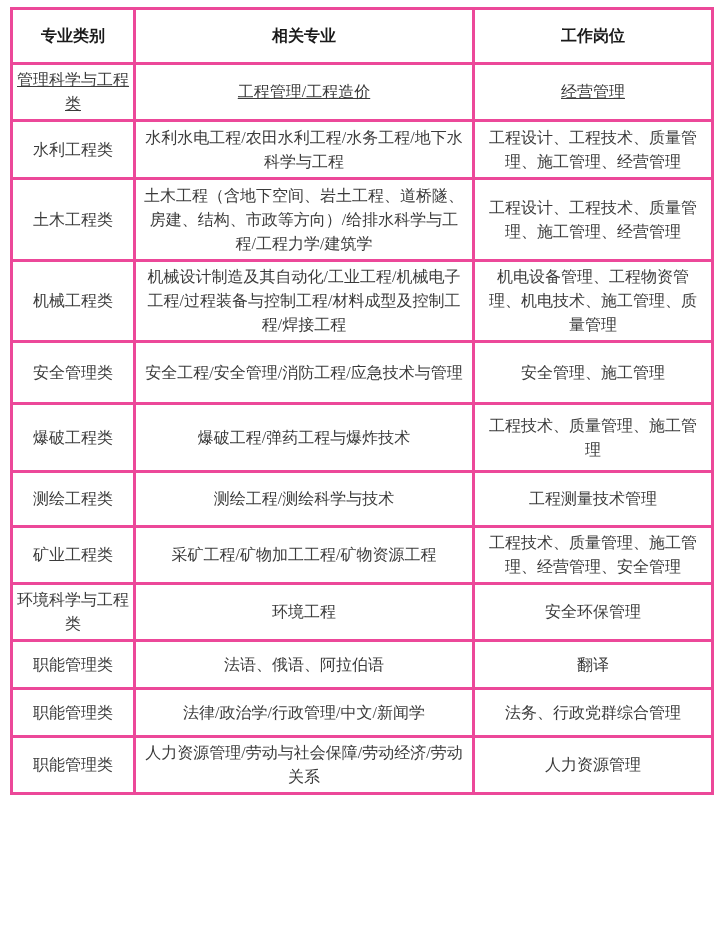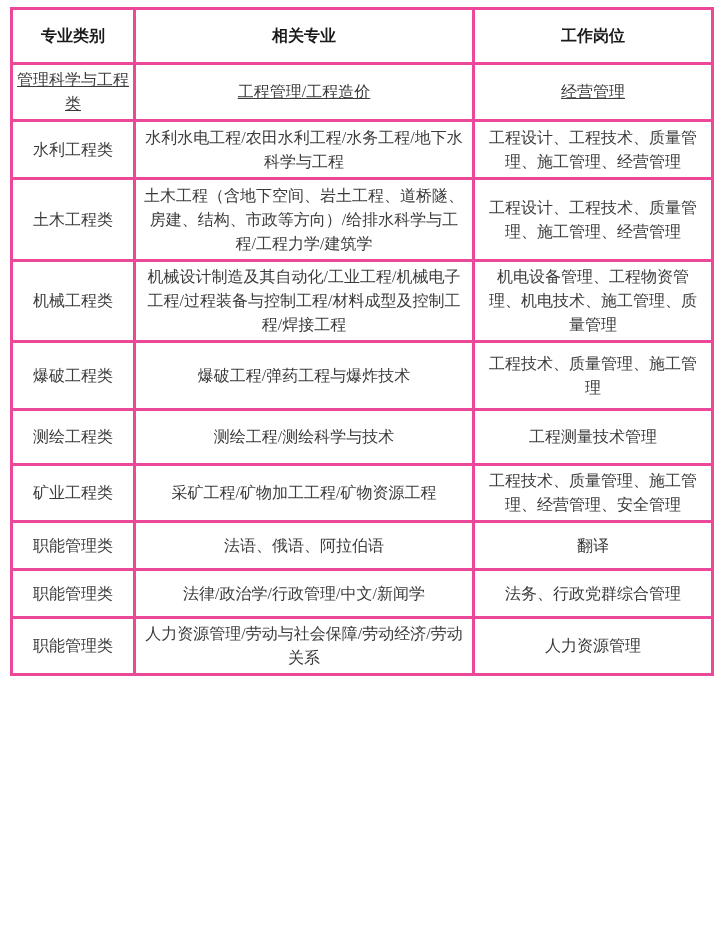--- a/index.html
+++ b/index.html
@@ -97,34 +97,44 @@
       <tr class="r2">
         <td class="cat">土木工程类</td>
         <td class="maj">土木工程（含地下空间、岩土工程、道桥隧、房建、结构、市政等方向）/给排水科学与工程/工程力学/建筑学</td>
         <td class="pos">工程设计、工程技术、质量管理、施工管理、经营管理</td>
       </tr>
       <tr class="r4">
         <td class="cat">机械工程类</td>
         <td class="maj">机械设计制造及其自动化/工业工程/机械电子工程/过程装备与控制工程/材料成型及控制工程/焊接工程</td>
         <td class="pos">机电设备管理、工程物资管理、机电技术、施工管理、质量管理</td>
       </tr>
+      <tr class="r5">
+        <td class="cat">安全管理类</td>
+        <td class="maj">安全工程/安全管理/消防工程/应急技术与管理</td>
+        <td class="pos">安全管理、施工管理</td>
+      </tr>
       <tr class="r7">
         <td class="cat">爆破工程类</td>
         <td class="maj">爆破工程/弹药工程与爆炸技术</td>
         <td class="pos">工程技术、质量管理、施工管理</td>
       </tr>
       <tr class="r8">
         <td class="cat">测绘工程类</td>
         <td class="maj">测绘工程/测绘科学与技术</td>
         <td class="pos">工程测量技术管理</td>
       </tr>
       <tr class="r10">
         <td class="cat">矿业工程类</td>
         <td class="maj">采矿工程/矿物加工工程/矿物资源工程</td>
         <td class="pos">工程技术、质量管理、施工管理、经营管理、安全管理</td>
+      </tr>
+      <tr class="r11">
+        <td class="cat">环境科学与工程类</td>
+        <td class="maj">环境工程</td>
+        <td class="pos">安全环保管理</td>
       </tr>
       <tr class="r12">
         <td class="cat">职能管理类</td>
         <td class="maj">法语、俄语、阿拉伯语</td>
         <td class="pos">翻译</td>
       </tr>
       <tr class="r13">
         <td class="cat">职能管理类</td>
         <td class="maj">法律/政治学/行政管理/中文/新闻学</td>
         <td class="pos">法务、行政党群综合管理</td>

